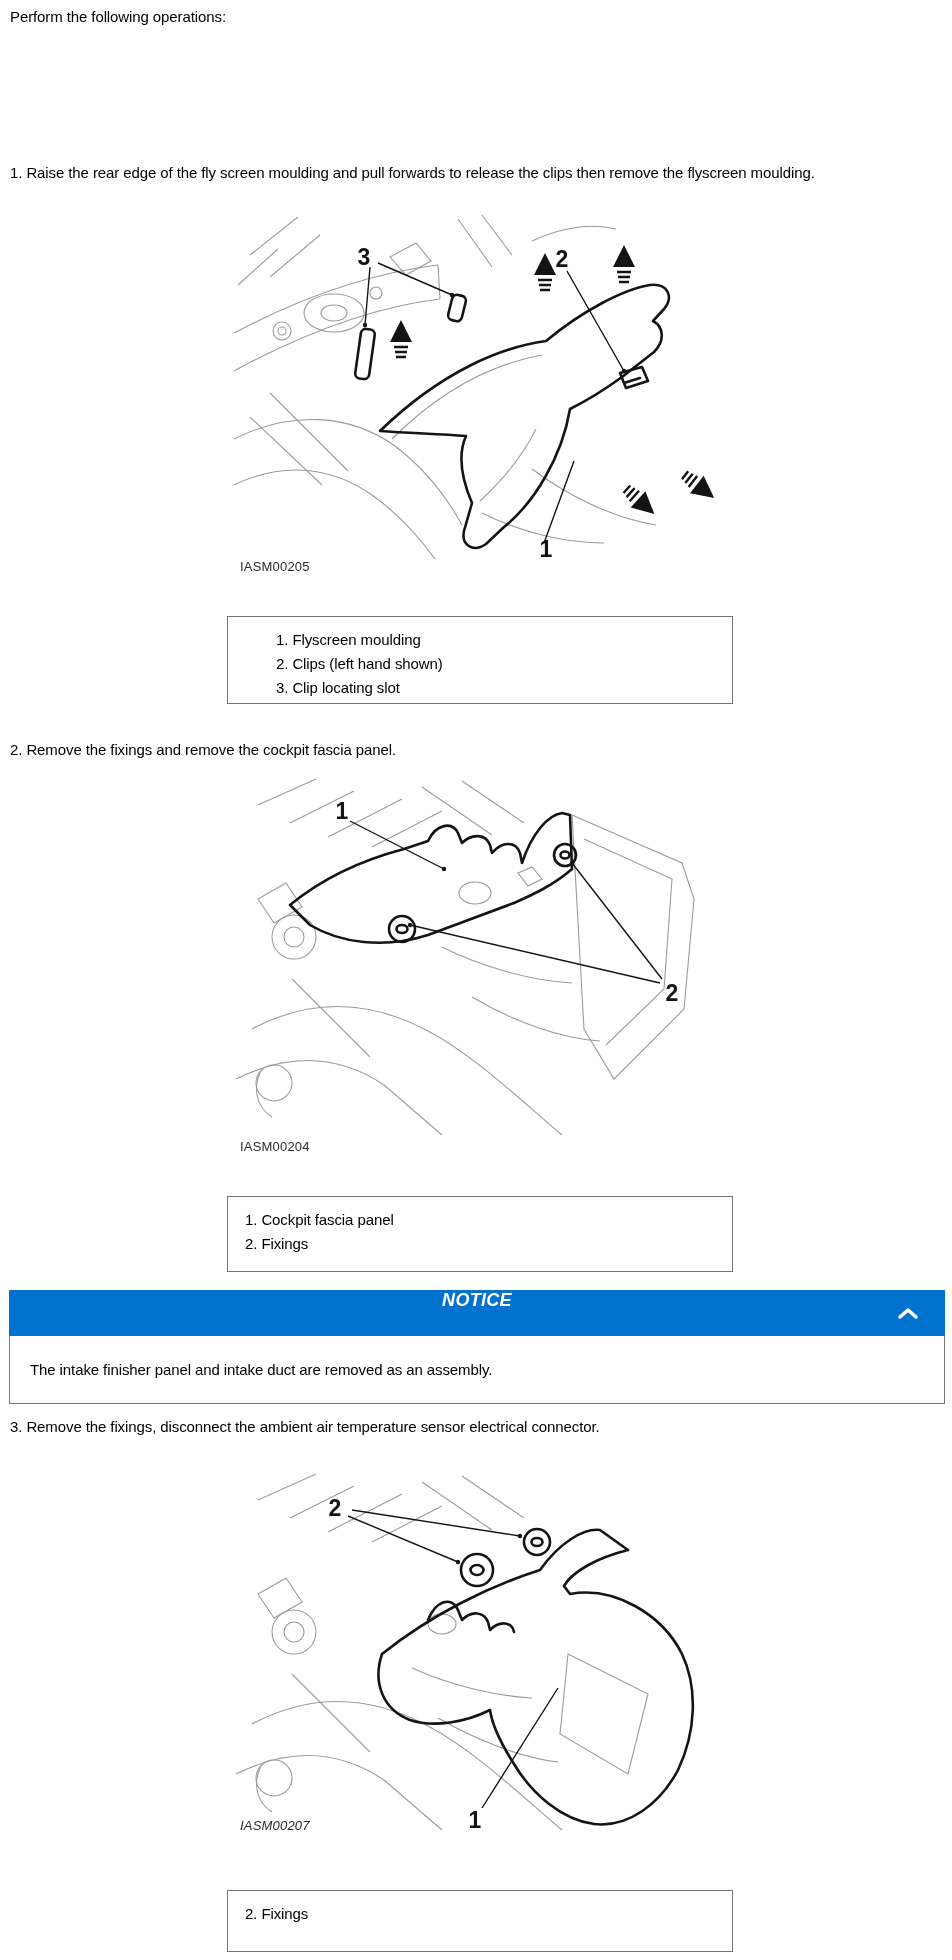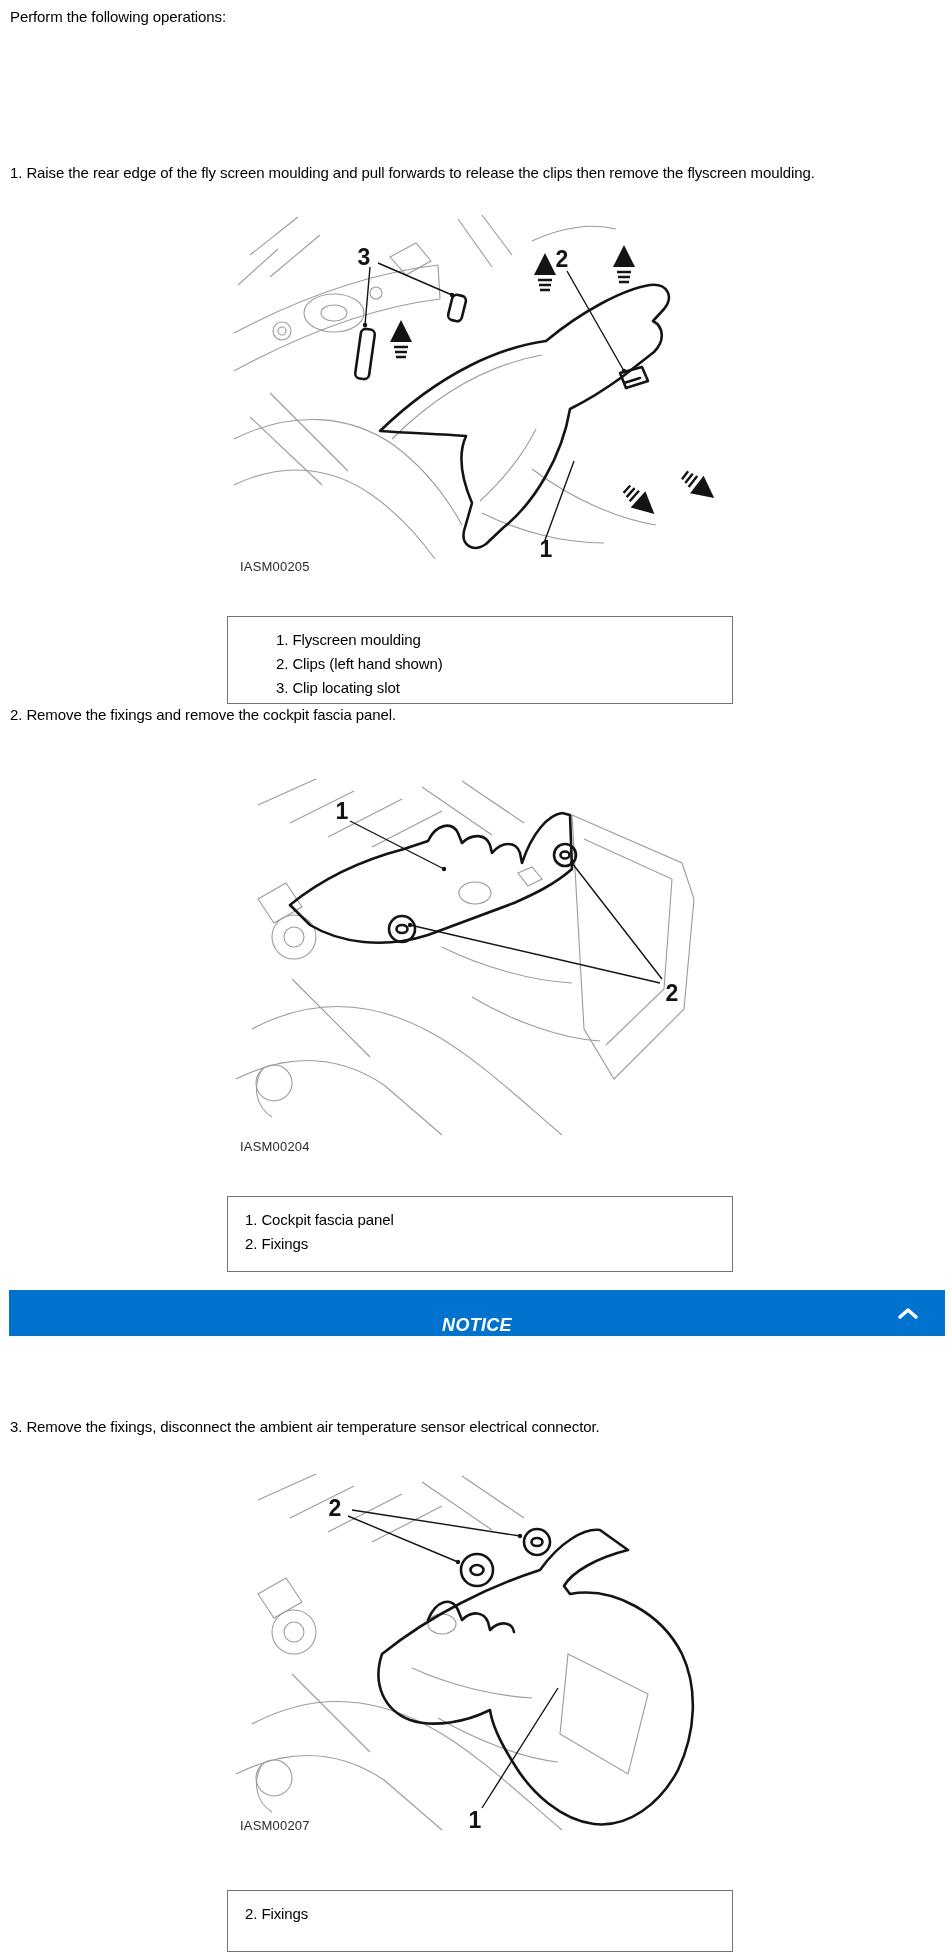--- a/index.html
+++ b/index.html
@@ -19,21 +19,21 @@
   .fig { left:232px; width:501px; }
   .fig-label { font-size:13px; color:#2b2b2b; letter-spacing:0.2px; }
   .legend-box {
     left:227px; width:506px; border:1px solid #757575; background:#fff;
     padding:11px 10px 8px 17px;
   }
   .legend-box ul { list-style:none; }
   .legend-box li { font-size:15px; line-height:24px; color:#000; letter-spacing:-0.1px; }
   .notice-banner {
     left:9px; top:1290px; width:936px; height:46px; background:#0173cf;
-    display:flex; align-items:flex-end; justify-content:center; cursor:pointer;
+    display:flex; align-items:flex-start; justify-content:center; cursor:pointer;
   }
   .notice-title {
     color:#ffffff; font-size:18px; font-weight:bold; font-style:italic; letter-spacing:0.3px;
   }
   .notice-chevron { position:absolute; right:26px; top:16px; width:22px; height:14px; }
   .notice-body {
     left:9px; top:1336px; width:936px; height:68px; background:#fff;
     border:1px solid #757575; border-top:none; display:flex; align-items:center; padding-left:20px;
   }
   
@@ -108,21 +108,21 @@
   <div class="abs fig-label" style="left:240px; top:559px;">IASM00205</div>
 
   <div class="abs legend-box" style="top:616px; height:88px;padding-left:48px;">
     <ul>
       <li>1. Flyscreen moulding</li>
       <li>2. Clips (left hand shown)</li>
       <li>3. Clip locating slot</li>
     </ul>
   </div>
 
-  <p class="abs body-text step" style="top:706px;">2. Remove the fixings and remove the cockpit fascia panel.</p>
+  <p class="abs body-text step" style="top:741px;">2. Remove the fixings and remove the cockpit fascia panel.</p>
 
   <svg class="abs fig" style="top:777px;" width="501" height="360" viewBox="0 0 501 360" aria-hidden="true">
     <g class="sk">
       <path d="M26,28 L84,2 M58,46 L122,14 M96,60 L170,22 M140,70 L210,34"></path>
       <path d="M190,10 L260,58 M230,4 L292,46"></path>
       <circle cx="62" cy="160" r="22"></circle>
         <circle cx="62" cy="160" r="10"></circle>
       <path d="M26,122 L54,106 L70,130 L42,146 Z"></path>
       <path d="M340,38 L450,86 L462,122 L452,232 L382,302 L352,252 Z"></path>
       <path d="M352,62 L440,102 L432,212 L374,268"></path>
@@ -159,20 +159,23 @@
       <li>2. Fixings</li>
     </ul>
   </div>
 
   <div class="abs notice-banner">
     <span class="notice-title">NOTICE</span>
     <svg class="notice-chevron" viewBox="0 0 22 14">
       <path d="M3,11 L11,4 L19,11" stroke="#ffffff" stroke-width="3.5" fill="none" stroke-linecap="round" stroke-linejoin="round"></path>
     </svg>
   </div>
+  <div class="abs notice-body">
+    <span class="body-text">The intake finisher panel and intake duct are removed as an assembly.</span>
+  </div>
 
   <p class="abs body-text step" style="top:1418px;">3. Remove the fixings, disconnect the ambient air temperature sensor electrical connector.</p>
 
   <svg class="abs fig" style="top:1472px;" width="501" height="360" viewBox="0 0 501 360" aria-hidden="true">
     <g class="sk">
       <path d="M26,28 L84,2 M58,46 L122,14 M96,60 L170,22 M140,70 L210,34"></path>
       <path d="M190,10 L260,58 M230,4 L292,46"></path>
       <circle cx="62" cy="160" r="22"></circle>
         <circle cx="62" cy="160" r="10"></circle>
       <path d="M26,122 L54,106 L70,130 L42,146 Z"></path>
@@ -194,21 +197,21 @@
         <ellipse cx="305" cy="70" rx="5.5" ry="4"></ellipse>
     </g>
     <g class="ld">
       <path d="M116,44 L226,90 M120,38 L288,64 M250,336 L326,216"></path>
     </g>
     <circle class="dt" cx="226" cy="90" r="2.2"></circle>
     <circle class="dt" cx="288" cy="64" r="2.2"></circle>
     <text class="co" x="103" y="44" text-anchor="middle">2</text>
     <text class="co" x="243" y="356" text-anchor="middle">1</text>
   </svg>
-  <div class="abs fig-label" style="left:240px; top:1818px;">IASM00207</div>
+  <div class="abs fig-label" style="left:240px; top:1818px;font-style:italic;">IASM00207</div>
 
   <div class="abs legend-box" style="top:1890px; height:62px;">
     <ul>
       <li>2. Fixings</li>
     </ul>
   </div>
 
 </div>
 
 </body></html>

